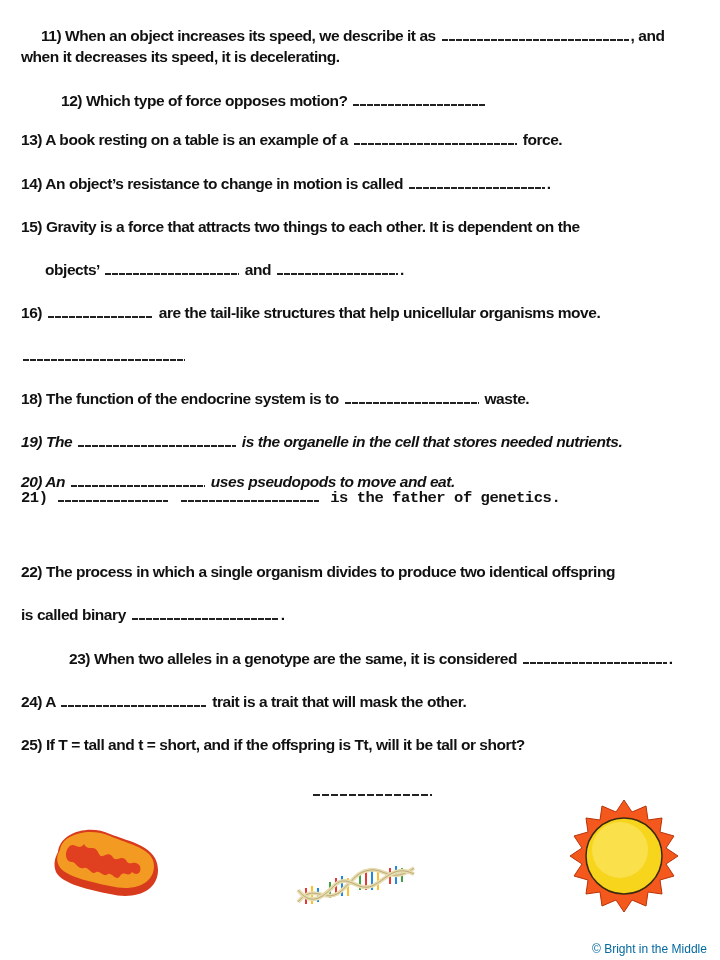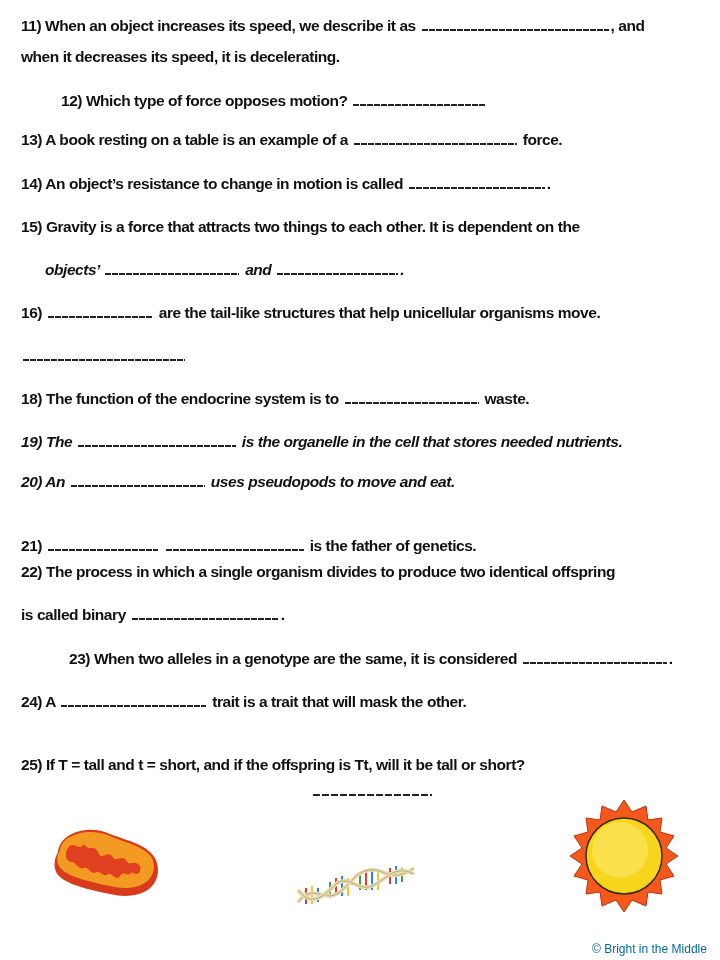--- a/index.html
+++ b/index.html
@@ -15,21 +15,21 @@
      background:repeating-linear-gradient(90deg,#222 0 7px,transparent 7px 9px); }
   .img { position:absolute; }
   .credit { position:absolute; left:592px; top:942px; font-size:12px; color:#0369a1;
             font-family:"Liberation Sans", sans-serif; }
 </style>
 </head>
 <body>
 
 <div>
 
-  <div class="q" style="top:16px;">
+  <div class="q" style="top:26px;margin-left:20px;">
     <span>11) When an object increases its speed, we describe it as</span>
     <span class="blank" style="width:187px"></span><span>, and</span>
   </div>
   <div class="q" style="top:47px;">when it decreases its speed, it is decelerating.</div>
 
   <div class="q" style="top:91px;margin-left:40px;">
     <span>12) Which type of force opposes motion?</span>
     <span class="blank" style="width:133px"></span>
   </div>
 
@@ -38,21 +38,21 @@
     <span class="blank" style="width:163px"></span>
     <span>force.</span>
   </div>
 
   <div class="q" style="top:174px;">
     <span>14) An object’s resistance to change in motion is called</span>
     <span class="blank" style="width:136px"></span><span>.</span>
   </div>
 
   <div class="q" style="top:217px;">15) Gravity is a force that attracts two things to each other. It is dependent on the</div>
-  <div class="q indent" style="top:260px;font-style:italic;">
+  <div class="q indent" style="top:260px;">
     <span>objects’</span>
     <span class="blank" style="width:134px"></span>
     <span>and</span>
     <span class="blank" style="width:121px"></span><span>.</span>
   </div>
 
   <div class="q" style="top:303px;">
     <span>16)</span>
     <span class="blank" style="width:105px"></span>
     <span>are the tail-like structures that help unicellular organisms move.</span>
@@ -73,21 +73,21 @@
     <span class="blank" style="width:158px"></span>
     <span>is the organelle in the cell that stores needed nutrients.</span>
   </div>
 
   <div class="q" style="top:472px;font-style:italic;">
     <span>20) An</span>
     <span class="blank" style="width:134px"></span>
     <span>uses pseudopods to move and eat.</span>
   </div>
 
-  <div class="q" style="top:536px;">
+  <div class="q" style="top:488px;font-family:Liberation Mono, monospace;">
     <span>21)</span>
     <span class="blank" style="width:110px"></span>
     <span class="blank" style="width:138px"></span>
     <span>is the father of genetics.</span>
   </div>
 
   <div class="q" style="top:562px;">22) The process in which a single organism divides to produce two identical offspring</div>
   <div class="q" style="top:605px;">
     <span>is called binary</span>
     <span class="blank" style="width:147px"></span><span>.</span>
@@ -97,21 +97,21 @@
     <span>23) When two alleles in a genotype are the same, it is considered</span>
     <span class="blank" style="width:144px"></span><span>.</span>
   </div>
 
   <div class="q" style="top:692px;">
     <span>24) A</span>
     <span class="blank" style="width:145px"></span>
     <span>trait is a trait that will mask the other.</span>
   </div>
 
-  <div class="q" style="top:755px;text-align:center;">25) If T = tall and t = short, and if the offspring is Tt, will it be tall or short?</div>
+  <div class="q" style="top:735px;text-align:center;">25) If T = tall and t = short, and if the offspring is Tt, will it be tall or short?</div>
   <div class="answer-line"></div>
 
   <svg class="img" style="left:50px;top:822px;" width="112" height="80" viewBox="0 0 112 80">
     <path d="M8 30 C10 10,40 2,60 12 C80 20,108 24,108 48 C108 70,84 78,60 72 C40 68,12 62,6 50 C3 42,5 36,8 30 Z" fill="#d83a1e"></path>
     <path d="M10 28 C12 12,40 5,60 14 C78 22,104 26,104 44 C104 62,84 70,60 64 C40 60,14 54,9 44 C6 38,7 33,10 28 Z" fill="#f39a22"></path>
     <path d="M18 26 C24 18,28 30,34 22 C38 30,44 22,48 30 C52 40,56 28,62 34 C66 42,70 32,76 38 C80 46,84 36,90 44 C92 52,86 54,82 50 C78 56,74 48,70 54 C66 60,62 50,58 52 C54 56,50 48,46 50 C42 54,38 44,34 46 C28 48,26 40,22 40 C16 40,14 32,18 26 Z" fill="#e0401f"></path>
   </svg>
 
   <svg class="img" style="left:294px;top:862px;" width="124" height="48" viewBox="0 0 124 48">
     <g stroke-width="2">

